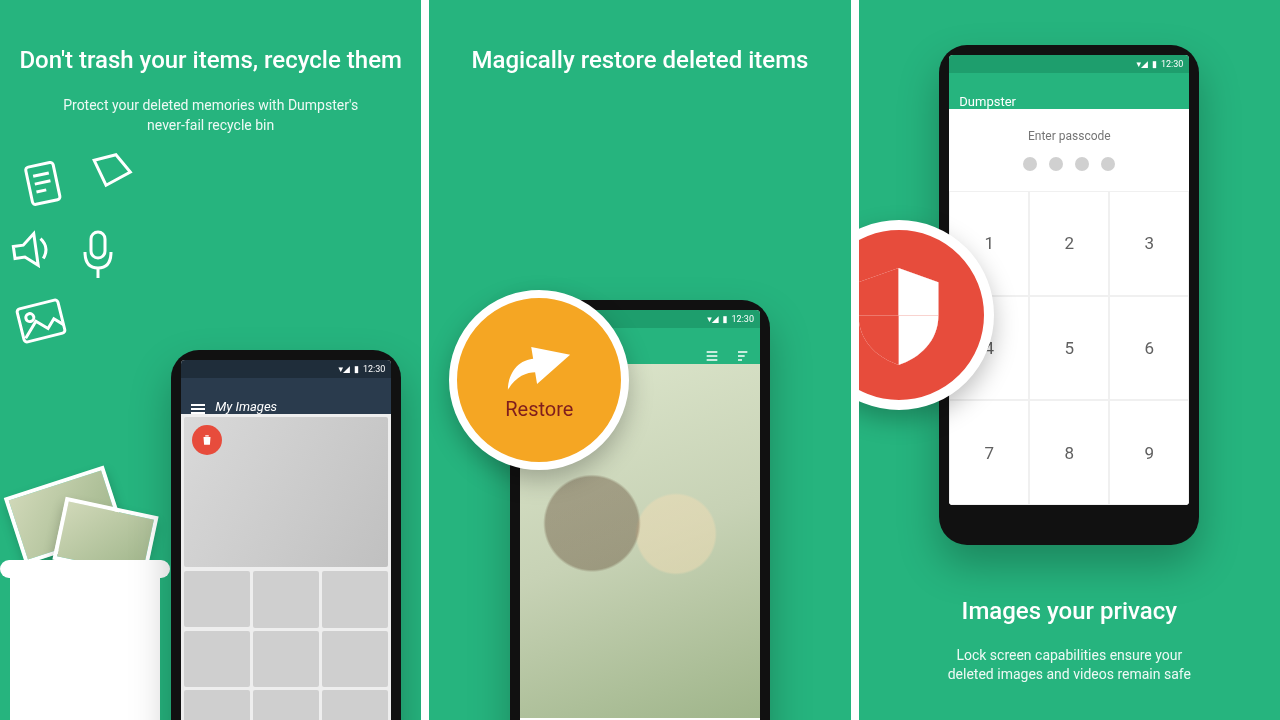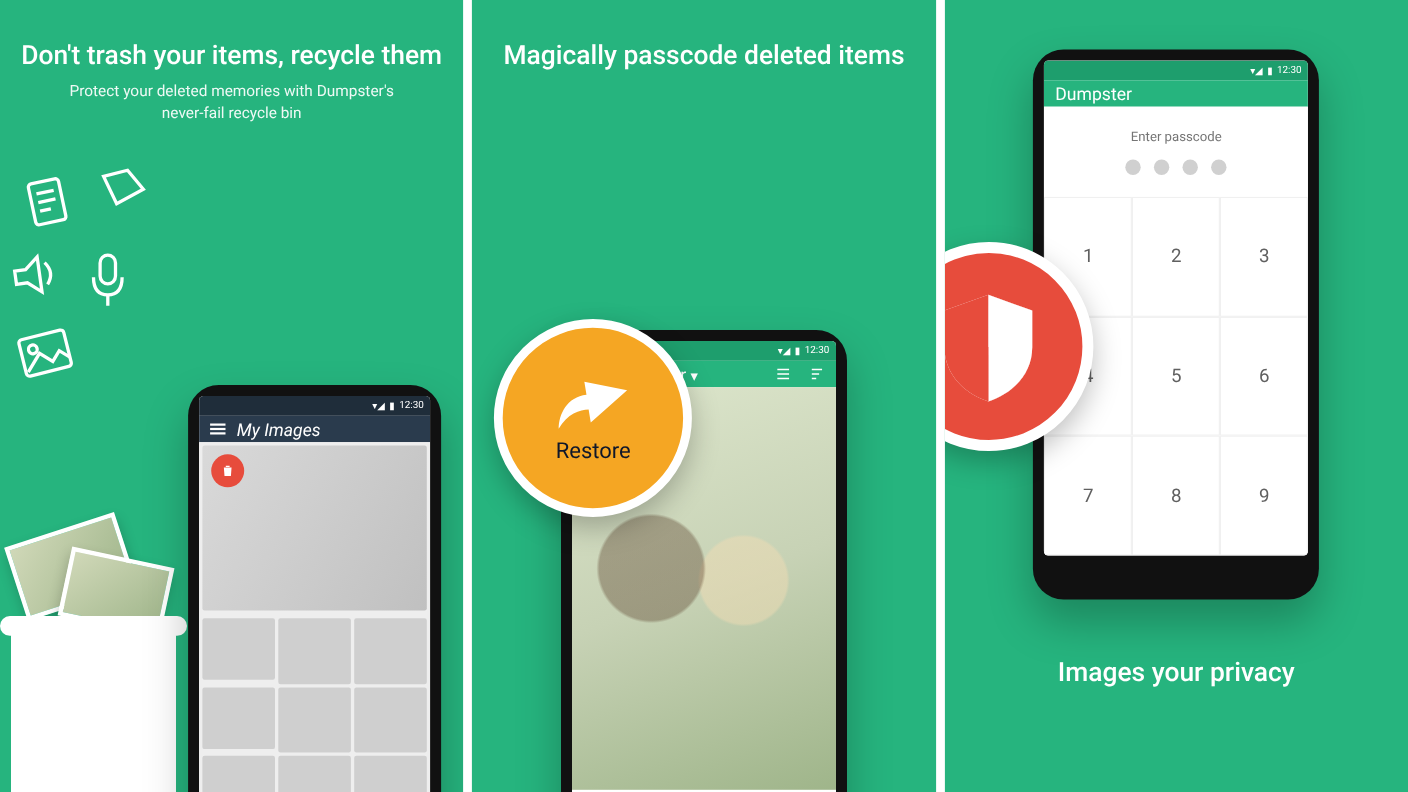--- a/index.html
+++ b/index.html
@@ -9,30 +9,30 @@
     --red:#e74c3c;
     --navy:#2a3b4d;
     --grey:#bdbdbd;
     --light:#ffffff;
     --grey-text:#9e9e9e;
   }
   *{box-sizing:border-box;font-family:Roboto,Arial,sans-serif;}
   body{margin:0;width:1280px;height:720px;display:flex;background:#fff;}
   .panel{flex:1;background:var(--green);position:relative;overflow:hidden;color:#fff;}
   .panel + .panel{margin-left:8px;}
-  .headline{font-size:24px;font-weight:500;text-align:center;margin-top:36px;}
-  .sub{font-size:14px;opacity:.92;text-align:center;margin-top:10px;line-height:1.4;}
+  .headline{font-size:24px;font-weight:500;text-align:center;margin-top:46px;}
+  .sub{font-size:14px;opacity:.92;text-align:center;margin-top:22px;line-height:1.4;}
 
   
   .phone{position:absolute;width:260px;height:500px;background:#111;border-radius:28px;padding:10px 10px 40px 10px;box-shadow:0 20px 40px rgba(0,0,0,.25);}
   .phone.small{width:230px;height:440px;}
   .screen{width:100%;height:100%;background:#fff;border-radius:4px;overflow:hidden;display:flex;flex-direction:column;}
   .statusbar{height:18px;background:var(--green-dark);color:#fff;font-size:9px;display:flex;justify-content:flex-end;align-items:center;gap:4px;padding:0 6px;}
   .statusbar.navy{background:#1f2d3a;}
-  .appbar{height:24px;display:flex;align-items:center;gap:10px;padding:0 10px;color:#fff;font-size:16px;}
+  .appbar{height:36px;display:flex;align-items:flex-end;gap:10px;padding:0 10px;color:#fff;font-size:13px;}
   .appbar.green{background:var(--green);}
   .appbar.navy{background:var(--navy);font-style:italic;}
   .appbar .spacer{flex:1;}
   .ham{display:inline-flex;flex-direction:column;gap:2px;}
   .ham span{width:14px;height:2px;background:#fff;}
 
   
   .panel1 .phone{right:20px;bottom:-70px;}
   .grid{display:grid;grid-template-columns:repeat(3,1fr);gap:3px;padding:3px;flex:1;background:#eee;}
   .grid .cell{background:#cfcfcf;border-radius:2px;}
@@ -45,21 +45,21 @@
   .bin{position:absolute;left:-10px;bottom:-20px;width:200px;}
   .bin .body{width:150px;height:170px;background:#fff;border-radius:8px 8px 20px 20px;position:relative;margin-left:20px;}
   .bin .lid{width:170px;height:18px;background:#fff;border-radius:10px;position:absolute;top:-10px;left:-10px;}
   .photo-falling{position:absolute;width:105px;height:70px;background:linear-gradient(135deg,#d0d8b8,#9fb58a);border:4px solid #fff;box-shadow:0 6px 12px rgba(0,0,0,.2);}
 
   
   .panel2 .phone{left:50%;bottom:-80px;transform:translateX(-50%);}
   .photo-big{flex:1;background:linear-gradient(160deg,#dde6cc 0%,#c7d2b5 50%,#9fb58a 100%);position:relative;}
   .photo-big::after{content:"";position:absolute;inset:0;background:radial-gradient(circle at 30% 45%,rgba(80,50,30,.35) 0 18%,transparent 19%),radial-gradient(circle at 65% 48%,rgba(240,220,180,.5) 0 16%,transparent 17%);}
   .bottombar{height:42px;background:#fff;display:flex;justify-content:space-around;align-items:center;}
-  .restore-badge{position:absolute;left:20px;top:290px;width:180px;height:180px;border-radius:50%;background:var(--amber);border:8px solid #fff;box-shadow:0 10px 25px rgba(0,0,0,.25);display:flex;flex-direction:column;align-items:center;justify-content:center;color:#0f172a;}
+  .restore-badge{position:absolute;left:20px;top:290px;width:180px;height:180px;border-radius:50%;background:var(--amber);border:8px solid #fff;box-shadow:0 10px 25px rgba(0,0,0,.25);display:flex;flex-direction:column;align-items:center;justify-content:center;color:#7f1d1d;}
   .restore-badge svg{width:70px;height:55px;fill:#fff;}
   .restore-badge span{font-size:20px;margin-top:2px;}
 
   
   .panel3 .phone{left:50%;top:45px;transform:translateX(-50%);}
   .pass-area{flex:1;display:flex;flex-direction:column;align-items:center;padding-top:20px;background:#fff;}
   .pass-label{color:#757575;font-size:12px;margin-bottom:14px;}
   .dots{display:flex;gap:12px;margin-bottom:20px;}
   .dots span{width:14px;height:14px;border-radius:50%;background:#d0d0d0;}
   .keypad{display:grid;grid-template-columns:repeat(3,1fr);width:100%;flex:1;}
@@ -148,21 +148,21 @@
         <div class="cell"></div>
         <div class="cell" style="height:56px"></div>
         <div class="cell"></div>
         <div class="cell"></div>
       </div>
     </div>
   </div>
 </div>
 
 <div class="panel panel2">
-  <div class="headline">Magically passcode deleted items</div>
+  <div class="headline">Magically restore deleted items</div>
 
   <div class="phone">
     <div class="screen">
       <div class="statusbar">
         <span>▾◢</span>
         <span>▮</span>
         <span>12:30</span>
       </div>
       <div class="appbar green">
         <span class="ham">
@@ -241,13 +241,16 @@
       <path d="M50 5 L92 20 V55 C92 82 72 100 50 107 C28 100 8 82 8 55 V20 Z" fill="#fff"></path>
       <path d="M50 5 L92 20 V55 C92 82 72 100 50 107 V5 Z" fill="#e74c3c"></path>
       <path d="M50 5 L8 20 V55 H50 Z" fill="#e74c3c"></path>
       <path d="M50 55 H92 C92 82 72 100 50 107 Z" fill="#fff"></path>
       <path d="M50 55 H8 V55 C8 82 28 100 50 107 Z" fill="#e74c3c"></path>
       <path d="M50 5 L92 20 V55 H50 Z" fill="#fff"></path>
     </svg>
   </div>
 
   <div class="headline">Images your privacy</div>
+  <div class="sub">
+    <span>Lock screen capabilities ensure your</span><br><span>deleted images and videos remain safe</span>
+  </div>
 </div>
 
 </body></html>

